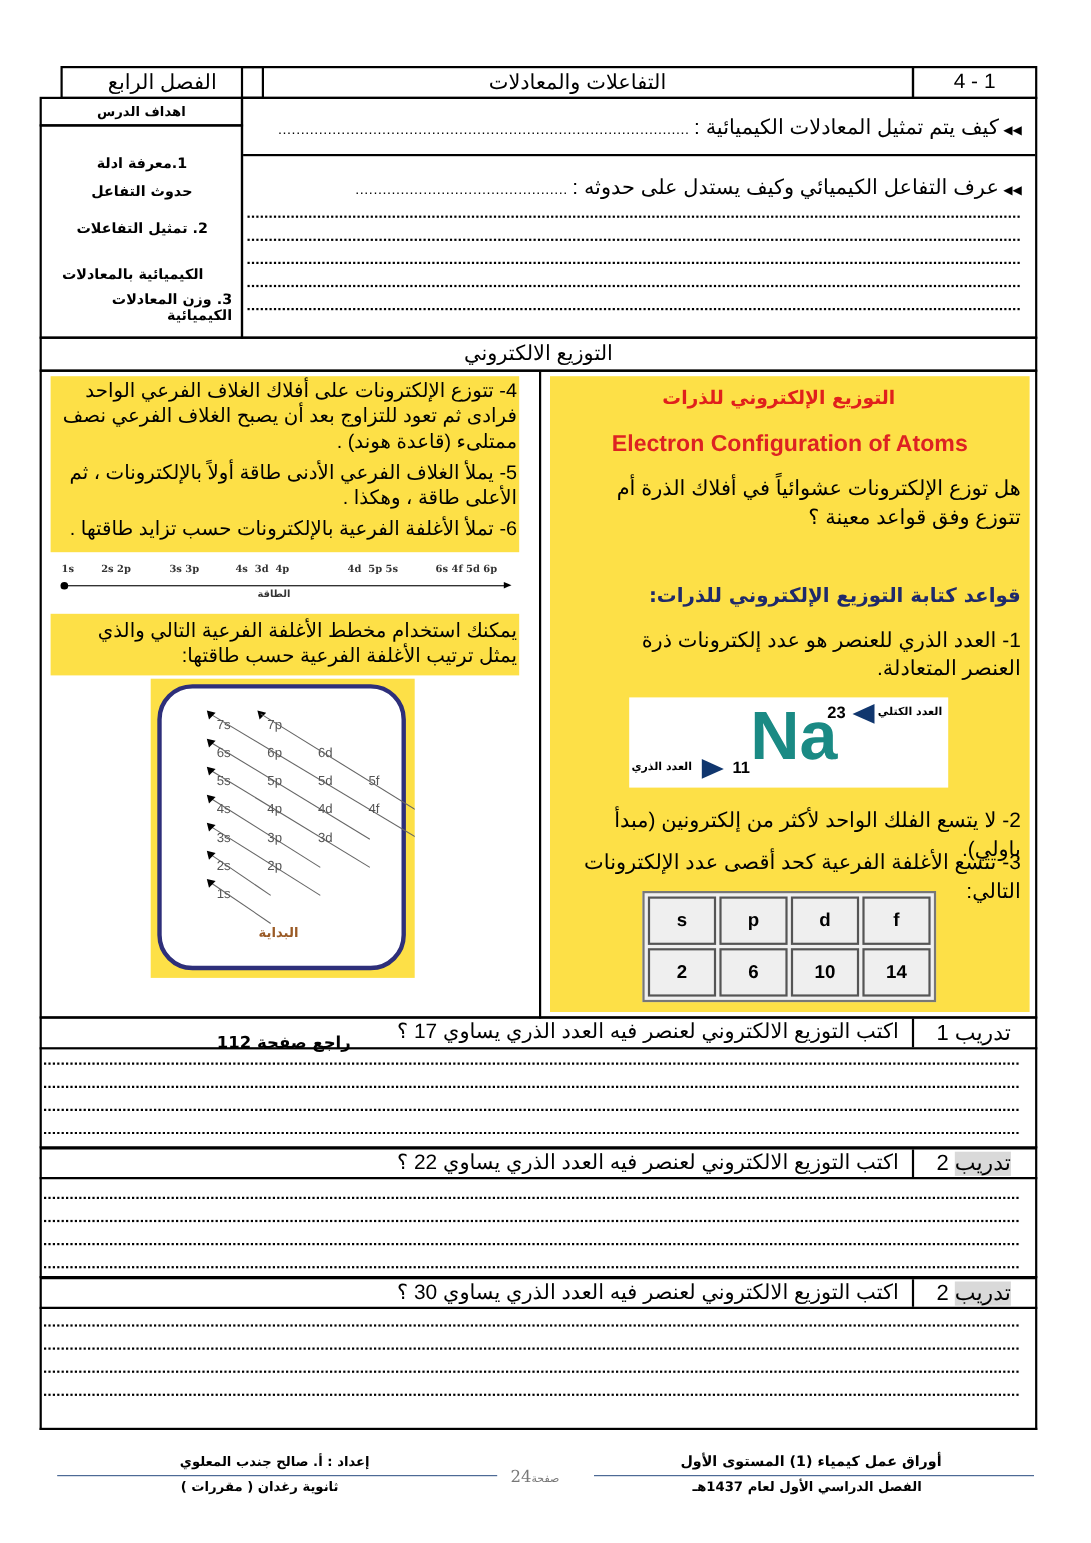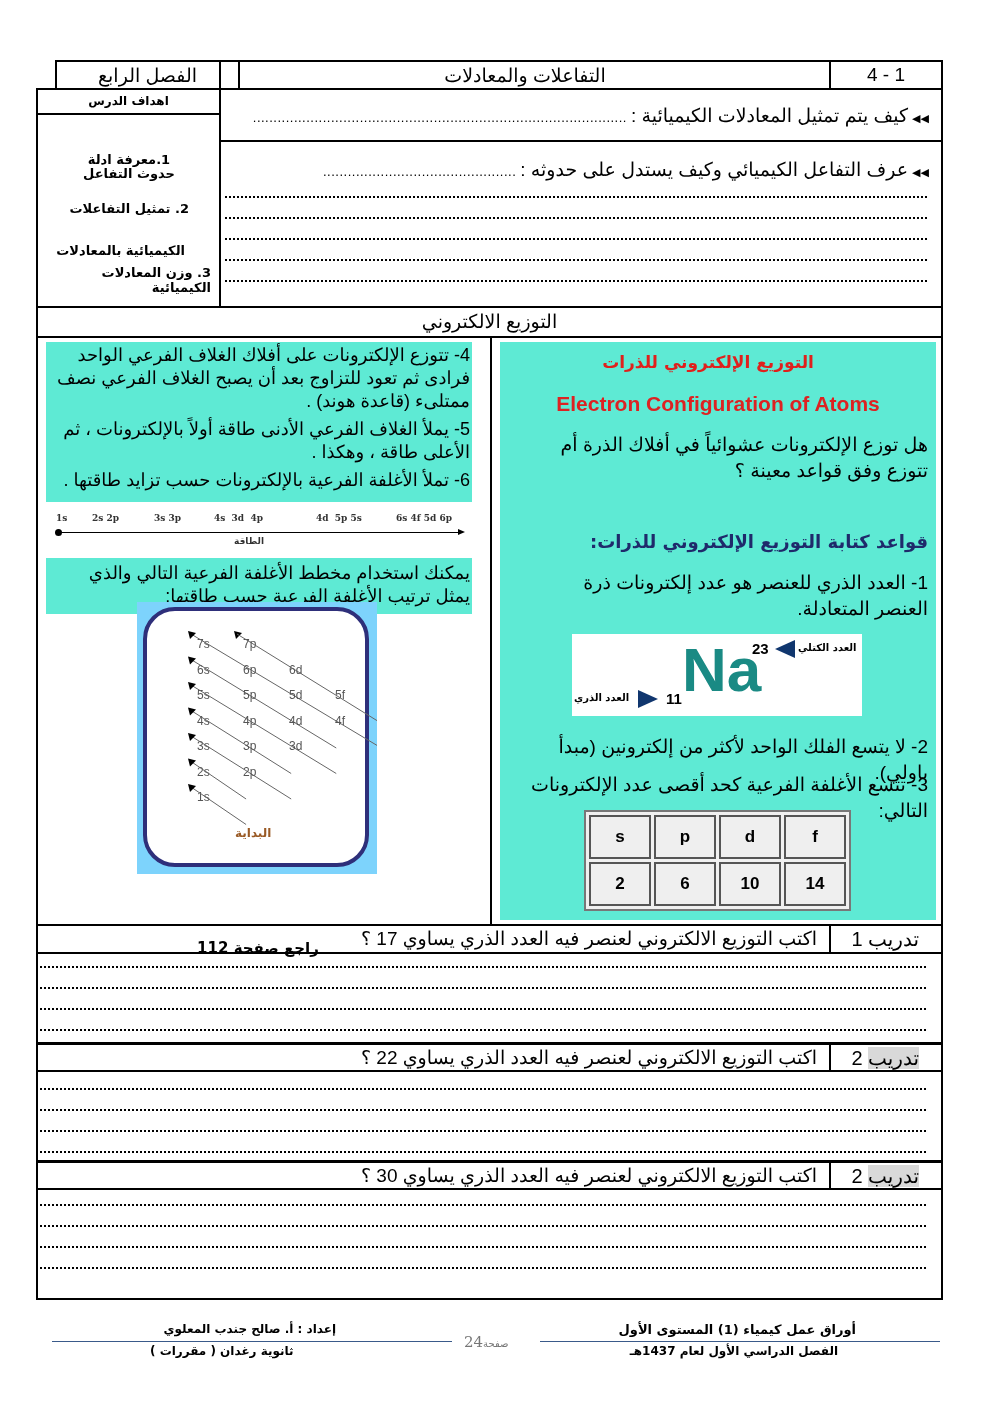--- a/index.html
+++ b/index.html
@@ -2,21 +2,21 @@
 <html><head>
 <meta charset="utf-8">
 <style>
   * { box-sizing: border-box; margin: 0; padding: 0; }
   body { width: 992px; height: 1403px; background: #ffffff; position: relative; font-family: "DejaVu Sans", sans-serif; color: #000; overflow: hidden; }
   .abs { position: absolute; }
   .border-box { border: 2px solid #000; }
   .rtl { direction: rtl; }
   .dots { position: absolute; height: 0; border-bottom: 2px dotted #000; }
   .hdr-cell { position: absolute; top: 60px; height: 30px; border: 2px solid #000; display: flex; align-items: center; justify-content: center; font-size: 19px; }
-  .panel { background: #5eead4; }
+  .panel { background: #fde047; }
   .pt { font-family: "Liberation Sans", sans-serif; font-size: 18px; line-height: 23px; direction: rtl; text-align: right; }
   .sp-table { border-collapse: separate; border-spacing: 3px; border: 2px solid #777; background: #f0f0f0; }
   .sp-table td { width: 62px; height: 44px; border: 2px solid #555; text-align: center; font-family: "Liberation Sans", sans-serif; font-weight: bold; font-size: 17px; background: #efefef; }
   .train-row { position: absolute; left: 36px; width: 907px; height: 30px; border: 2px solid #000; }
   .train-label { position: absolute; right: 0; top: 0; width: 112px; height: 100%; border-left: 2px solid #000; font-family: "Liberation Sans", sans-serif; font-size: 20px; direction: rtl; padding-right: 22px; line-height: 26px; }
   .train-q { position: absolute; right: 124px; top: 0; font-family: "Liberation Sans", sans-serif; font-size: 19px; direction: rtl; line-height: 26px; }
   .hl { background: #d9d9d9; }
   .answer-area { position: absolute; left: 36px; width: 907px; border-left: 2px solid #000; border-right: 2px solid #000; }
 </style>
 </head>
@@ -29,21 +29,21 @@
   <span style="font-family:'Liberation Sans',sans-serif;">التفاعلات والمعادلات</span>
 </div>
 <div class="hdr-cell" style="left:829px; width:114px;">
   <span style="font-family:'Liberation Sans',sans-serif; direction:ltr;">4 - 1</span>
 </div>
 
 <div class="abs border-box" style="left:36px; top:88px; width:185px; height:27px; text-align:center;">
   <span style="font-family:'DejaVu Sans',sans-serif; font-weight:bold; font-size:12px; line-height:22px;">اهداف الدرس</span>
 </div>
 <div class="abs border-box" style="left:36px; top:113px; width:185px; height:195px;">
-  <div class="rtl" style="position:absolute; right:30px; top:38px; width:120px; text-align:center; font-weight:bold; font-size:13px; line-height:14px;">1.معرفة ادلة حدوث التفاعل</div>
+  <div class="rtl" style="position:absolute; right:30px; top:22px; width:120px; text-align:center; font-weight:bold; font-size:13px; line-height:25px;">1.معرفة ادلة حدوث التفاعل</div>
   <div class="rtl" style="position:absolute; right:30px; top:86px; font-weight:bold; font-size:13px;">2. تمثيل التفاعلات</div>
   <div class="rtl" style="position:absolute; right:34px; top:128px; font-weight:bold; font-size:13px;">الكيميائية بالمعادلات</div>
   <div class="rtl" style="position:absolute; right:8px; top:150px; font-weight:bold; font-size:13px;">3. وزن المعادلات الكيميائية</div>
 </div>
 
 <div class="abs" style="left:219px; top:88px; width:724px; height:220px; border:2px solid #000;">
   <div class="abs" style="left:0; top:0; width:720px; height:52px; border-bottom:2px solid #000;">
     <div class="rtl abs" style="right:12px; top:14px; display:flex; align-items:baseline; gap:4px; font-family:'Liberation Sans',sans-serif; font-size:19px; white-space:nowrap;">
       <span style="font-size:11px;">◀◀</span>
       <span>كيف يتم تمثيل المعادلات الكيميائية :</span>
@@ -85,21 +85,21 @@
     <span class="abs" style="left:168px; top:5px; font-family:'DejaVu Serif',serif; font-size:9px; font-weight:bold; color:#333; white-space:pre;">4s  3d  4p</span>
     <span class="abs" style="left:270px; top:5px; font-family:'DejaVu Serif',serif; font-size:9px; font-weight:bold; color:#333; white-space:pre;">4d  5p 5s</span>
     <span class="abs" style="left:350px; top:5px; font-family:'DejaVu Serif',serif; font-size:9px; font-weight:bold; color:#333;">6s 4f 5d 6p</span>
     <span class="abs" style="left:188px; top:28px; font-size:9px; font-weight:bold; color:#333;">الطاقة</span>
   </div>
 
   <div class="abs panel" style="left:8px; top:220px; width:426px; height:56px; padding:4px 2px 0 6px;">
     <p class="pt">يمكنك استخدام مخطط الأغلفة الفرعية التالي والذي يمثل ترتيب الأغلفة الفرعية حسب طاقتها:</p>
   </div>
 
-  <div class="abs" style="left:99px; top:264px; width:240px; height:272px; background:#7dd3fc;">
+  <div class="abs" style="left:99px; top:279px; width:240px; height:272px; background:#fde047;">
     <svg id="aufbau-svg" width="240" height="272">
       <rect x="8" y="7" width="222" height="256" rx="30" ry="30" fill="#ffffff" stroke="#2e2f7a" stroke-width="4"></rect>
     <text x="60" y="46" font-size="12" fill="#555" font-family="Liberation Sans, sans-serif">7s</text>
         <text x="106" y="46" font-size="12" fill="#555" font-family="Liberation Sans, sans-serif">7p</text>
         <line x1="54" y1="32" x2="244.32" y2="146" stroke="#666" stroke-width="1"></line>
         <polygon points="51,29 59,31 53,37" fill="#000"></polygon>
         <text x="60" y="71.5" font-size="12" fill="#555" font-family="Liberation Sans, sans-serif">6s</text>
         <text x="106" y="71.5" font-size="12" fill="#555" font-family="Liberation Sans, sans-serif">6p</text>
         <text x="152" y="71.5" font-size="12" fill="#555" font-family="Liberation Sans, sans-serif">6d</text>
         <line x1="54" y1="57.5" x2="199.24" y2="146" stroke="#666" stroke-width="1"></line>
@@ -221,14 +221,14 @@
 
 <div class="abs" style="left:0; top:1318px; width:992px; height:50px;">
   <div class="abs" style="left:52px; top:23px; width:400px; height:1px; background:#3a5a8a;"></div>
   <div class="abs" style="left:540px; top:23px; width:400px; height:1px; background:#3a5a8a;"></div>
   <div class="abs rtl" style="left:560px; width:296px; top:4px; font-weight:bold; font-size:13px; text-align:right;">أوراق عمل كيمياء (1)  المستوى الأول</div>
   <div class="abs rtl" style="left:560px; width:278px; top:26px; font-weight:bold; font-size:12px; text-align:right;">الفصل الدراسي الأول  لعام  1437هـ</div>
   <div class="abs" style="left:464px; top:14px; font-family:'DejaVu Serif',serif; color:#777;">
     <span style="font-size:15px;">24</span><span style="font-size:10px;">صفحة</span>
   </div>
   <div class="abs rtl" style="left:150px; width:186px; top:4px; font-weight:bold; font-size:12px; text-align:right;">إعداد : أ. صالح جندب المعلوي</div>
-  <div class="abs rtl" style="left:150px; width:172px; top:26px; font-weight:bold; font-size:12px; text-align:left;">ثانوية رغدان ( مقررات )</div>
+  <div class="abs rtl" style="left:150px; width:172px; top:26px; font-weight:bold; font-size:12px; text-align:center;">ثانوية رغدان ( مقررات )</div>
 </div>
 
 </body></html>

